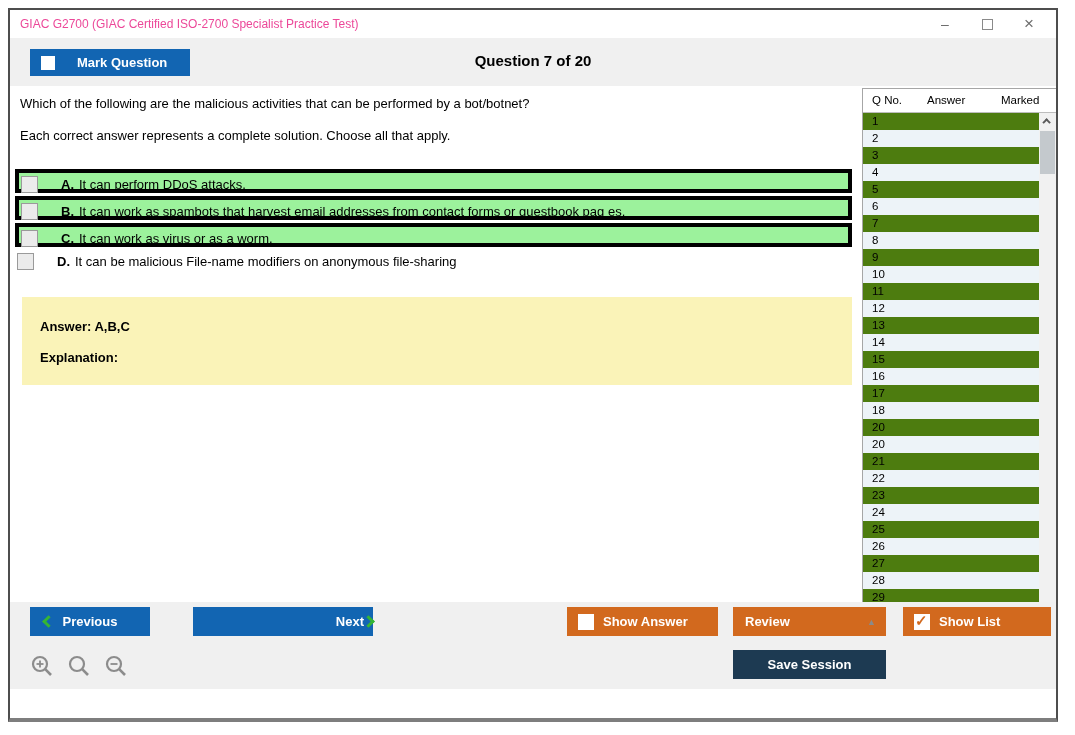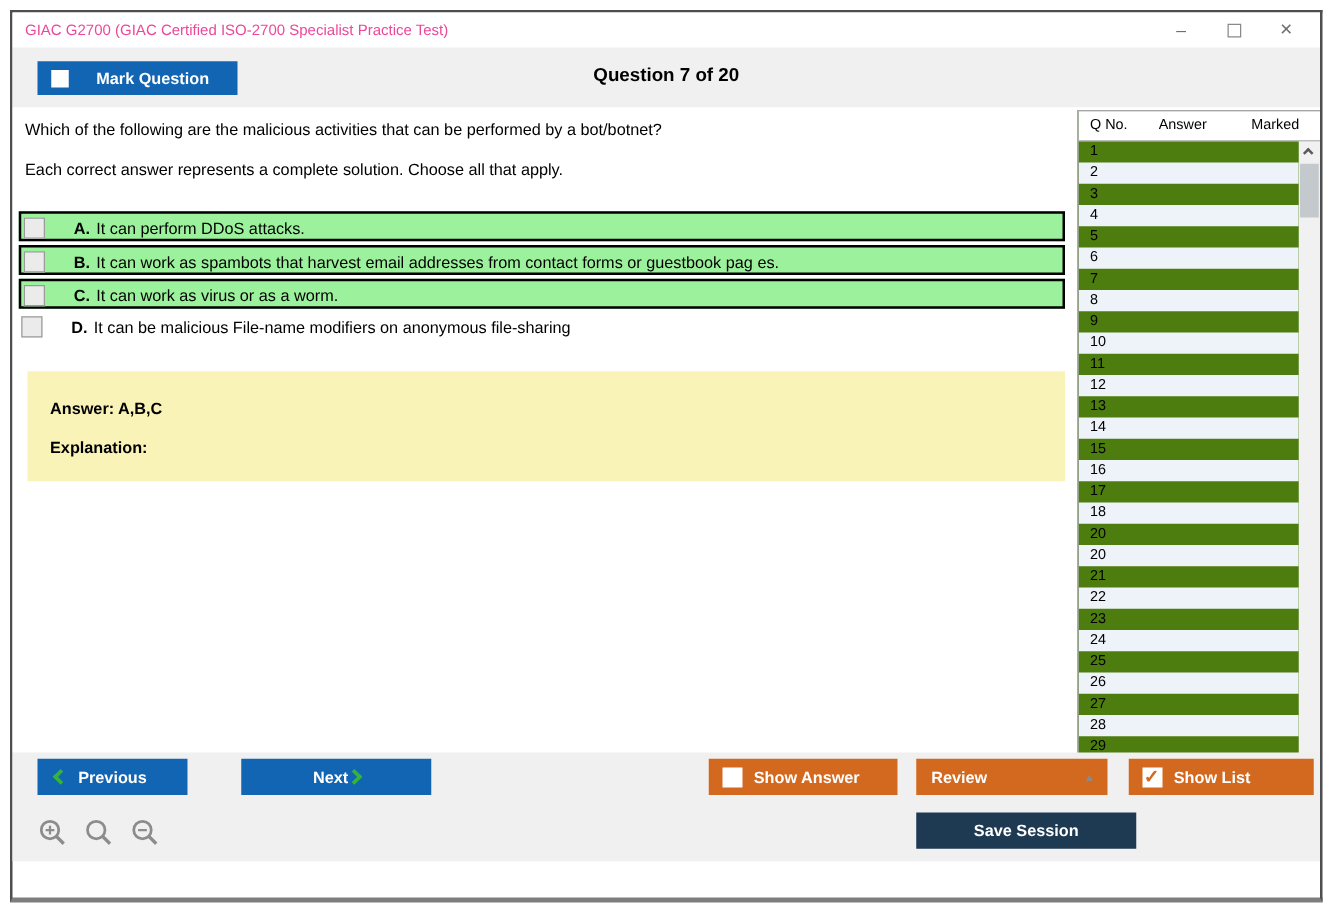--- a/index.html
+++ b/index.html
@@ -24,21 +24,21 @@
     padding-left:11px; font-size:13px; font-weight:700; cursor:pointer;
   }
   .mark-cb { width:14px; height:14px; background:#fff; display:inline-block; flex:0 0 auto; }
   .q-counter { position:absolute; left:0; right:0; top:14px; text-align:center; font-size:15px; font-weight:700; color:#000; }
   
   .main { position:relative; height:516px; background:#ffffff; }
   .q-text  { position:absolute; left:10px; top:10px;  font-size:13px; color:#000; }
   .q-instr { position:absolute; left:10px; top:42px;  font-size:13px; color:#000; }
   .options { position:absolute; left:5px; top:83px; width:837px; }
   .opt { position:relative; height:24px; margin-bottom:3px; padding-left:42px; line-height:23px; font-size:13px; background:#fff; }
-  .opt[data-hl="true"] { background:#9cf29c; border:2px solid #000000; }
+  .opt[data-hl="true"] { background:#9cf29c; border:4px solid #000000; }
   .opt .cb {
     position:absolute; left:2px; top:3px; width:17px; height:17px;
     background:#ebebeb; border:1px solid #9a9a9a; cursor:pointer;
   }
   .optletter { font-weight:700; margin-right:5px; }
   .answer-box {
     position:absolute; left:12px; top:211px; width:830px; height:88px;
     background:#faf3b8; padding:22px 0 0 18px; font-size:13px; font-weight:700; color:#000;
   }
   .answer-box .expl { margin-top:16px; }
@@ -63,25 +63,25 @@
   .chev.up { transform:rotate(45deg) translateY(2px); }
   .chev.down { transform:rotate(225deg) translateY(2px); }
   .sb-thumb { position:absolute; left:1px; top:18px; width:15px; height:43px; background:#c4c9cd; cursor:pointer; }
   
   .footer { position:relative; height:87px; background:#f0f0f0; }
   .btn { position:absolute; height:29px; color:#fff; font-size:13px; font-weight:600; display:flex; align-items:center; cursor:pointer; }
   .btn-blue { background:#1265b2; }
   .btn-orange { background:#d2691e; }
   .btn-navy { background:#1d3a52; }
   .btn-prev { left:20px; top:5px; width:120px; justify-content:center; }
-  .btn-next { left:183px; top:5px; width:152px; justify-content:center; }
+  .btn-next { left:183px; top:5px; width:180px; justify-content:flex-end; }
   .btn-show-answer { left:557px; top:5px; width:151px; padding-left:11px; gap:9px; }
   .btn-review { left:723px; top:5px; width:153px; padding-left:12px; }
   .btn-show-list { left:893px; top:5px; width:148px; padding-left:11px; gap:9px; }
-  .btn-save { left:723px; top:48px; width:176px; justify-content:center; }
+  .btn-save { left:723px; top:48px; width:153px; justify-content:center; }
   .btn-end { left:893px; top:48px; width:148px; justify-content:center; }
   .gchev { width:9px; height:9px; display:inline-block; }
   .gchev.left  { border-left:3px solid #35b535; border-bottom:3px solid #35b535; transform:rotate(45deg); position:absolute; left:14px; }
   .gchev.right { border-right:3px solid #35b535; border-top:3px solid #35b535; transform:rotate(45deg); }
   .f-cb { width:16px; height:16px; background:#fff; display:inline-block; flex:0 0 auto; position:relative; }
   .f-cb .tick { position:absolute; left:1px; top:-2px; color:#d2691e; font-size:15px; font-weight:700; }
   .review-caret { position:absolute; right:10px; top:10px; font-size:9px; color:#8a8a8a; }
   .zoom-tools { position:absolute; left:20px; top:52px; display:flex; gap:12px; }
   .zoom-tools svg { cursor:pointer; }
 </style>

